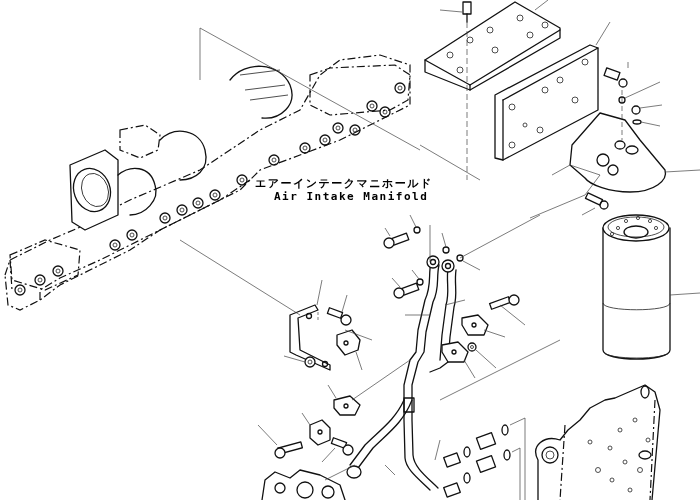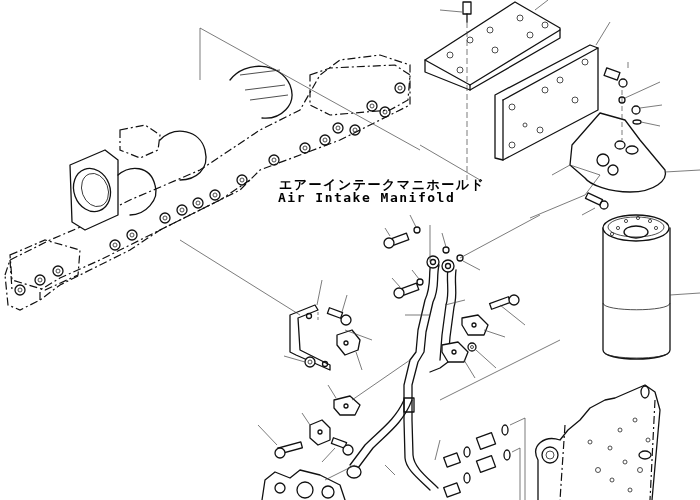--- a/index.html
+++ b/index.html
@@ -3,21 +3,21 @@
 <meta charset="utf-8">
 <style>
   html,body{margin:0;padding:0;background:#fff;}
   body{width:700px;height:500px;overflow:hidden;position:relative;font-family:"DejaVu Sans Mono","Liberation Mono",monospace;}
   #canvas{position:absolute;left:0;top:0;width:700px;height:500px;}
   .ln{stroke:#111;stroke-width:1.3;fill:none;stroke-linejoin:round;stroke-linecap:round;}
   .thin{stroke:#222;stroke-width:0.8;fill:none;}
   .leader{stroke:#444;stroke-width:0.7;fill:none;}
   .dash{stroke:#111;stroke-width:1.2;fill:none;stroke-dasharray:8 3 2 3;}
   .wf{fill:#fff;}
-  .lbl{position:absolute;font-size:13px;color:#000;letter-spacing:1.5px;font-weight:bold;white-space:nowrap;margin-left:24px;}
+  .lbl{position:absolute;font-size:11px;color:#000;letter-spacing:1.5px;font-weight:bold;white-space:nowrap;}
 </style>
 </head>
 <body>
 
 <svg id="canvas" viewBox="0 0 700 500" xmlns="http://www.w3.org/2000/svg">
 
   <g>
 
     <polyline class="dash" points="5,275 10,260 50,240 85,225 100,215 130,200 165,185 200,170 230,150 260,130 300,110 320,75 340,60 380,55 410,65 410,105 390,115 370,125 340,140 300,155 260,170 240,190 200,210 160,230 130,250 100,265 60,285 40,300 20,310 8,305 5,275"></polyline>
     <polyline class="dash" points="40,300 40,290 60,278 100,260 140,240 180,220 220,200 250,180"></polyline>
@@ -289,13 +289,13 @@
 
   <g>
     <line class="leader" x1="180" y1="240" x2="300" y2="315"></line>
     <line class="leader" x1="345" y1="330" x2="372" y2="340"></line>
     <line class="leader" x1="420" y1="145" x2="480" y2="180"></line>
     <line class="leader" x1="440" y1="400" x2="560" y2="340"></line>
   </g>
 </svg>
 
 <div class="lbl" style="left:255px;top:176px;">エアーインテークマニホールド</div>
-<div class="lbl" style="left:254px;top:190px;">Air Intake Manifold</div>
+<div class="lbl" style="left:274px;top:190px;">Air Intake Manifold</div>
 
 </body></html>

